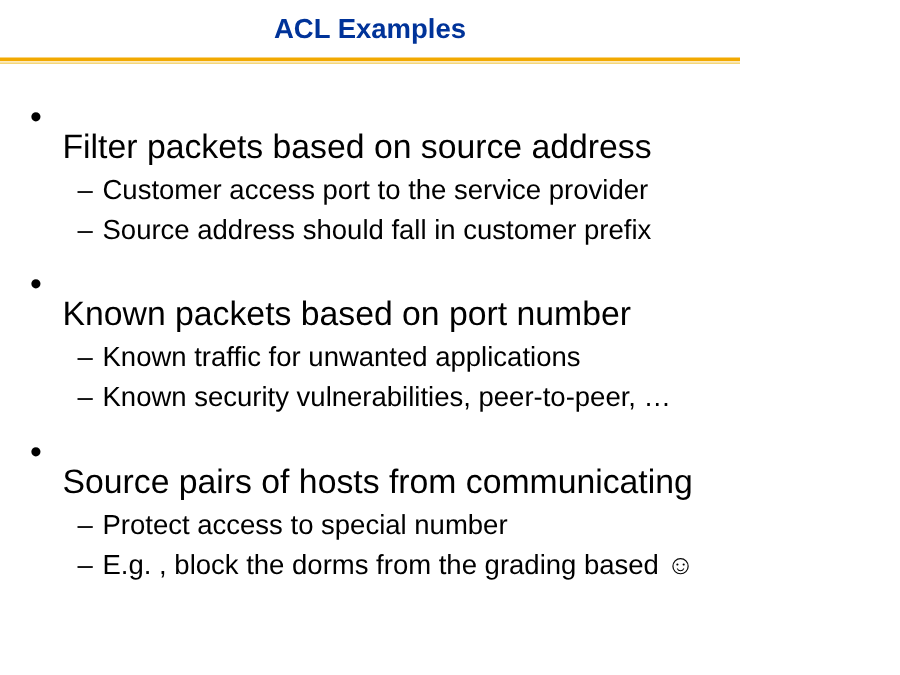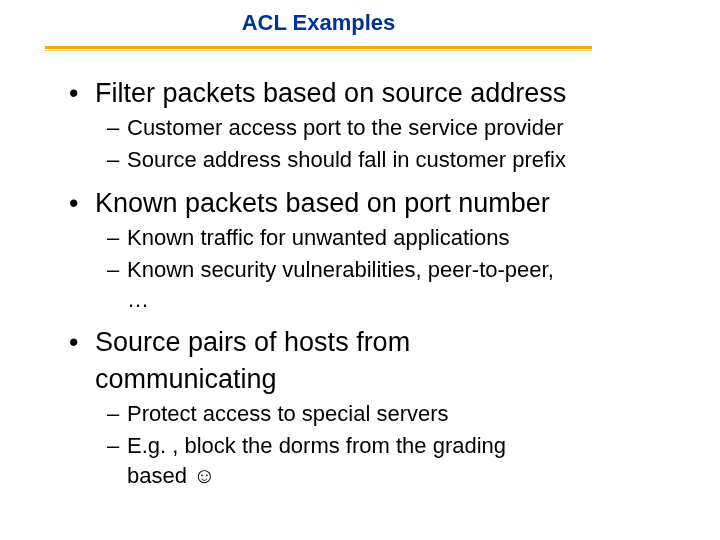--- a/index.html
+++ b/index.html
@@ -9,21 +9,20 @@
     height: 540px;
     background: #ffffff;
     font-family: Verdana, Geneva, sans-serif;
     overflow: hidden;
   }
   .slide {
     width: 592px;
     height: 540px;
     position: relative;
     box-sizing: border-box;
-    padding-left: 45px;
   }
   .title {
     text-align: center;
     color: #003399;
     font-weight: bold;
     font-size: 22px;
     padding-top: 10px;
     padding-bottom: 8px;
   }
   .rule-outer {
@@ -48,20 +47,21 @@
     margin-top: 6px;
   }
   .l1 .bullet {
     width: 26px;
     flex: 0 0 26px;
     text-align: left;
     padding-left: 4px;
   }
   .l1 .txt {
     flex: 1;
+    margin-top: 24px;
   }
   .l2 {
     font-size: 22px;
     line-height: 1.35;
     display: flex;
     align-items: flex-start;
     padding-left: 42px;
     margin-top: 2px;
   }
   .l2 .dash {
@@ -115,21 +115,21 @@
       </div>
     </div>
 
     <div class="block">
       <div class="l1">
         <span class="bullet">•</span>
         <span class="txt">Source pairs of hosts from communicating</span>
       </div>
       <div class="l2">
         <span class="dash">–</span>
-        <span class="txt">Protect access to special servers</span>
+        <span class="txt">Protect access to special number</span>
       </div>
       <div class="l2">
         <span class="dash">–</span>
         <span class="txt">E.g. , block the dorms from the grading based ☺</span>
       </div>
     </div>
 
   </div>
 </div>
 

